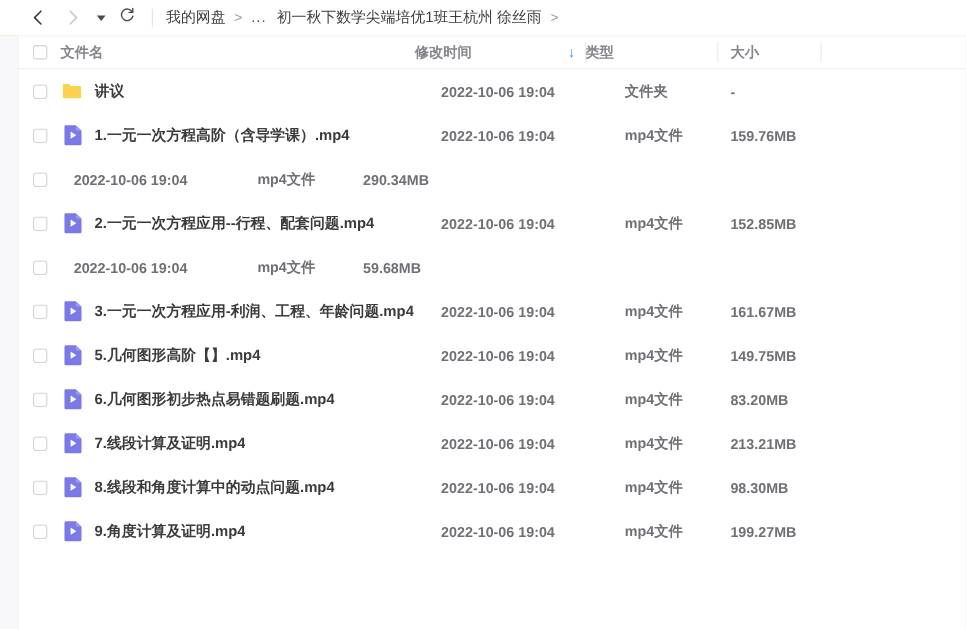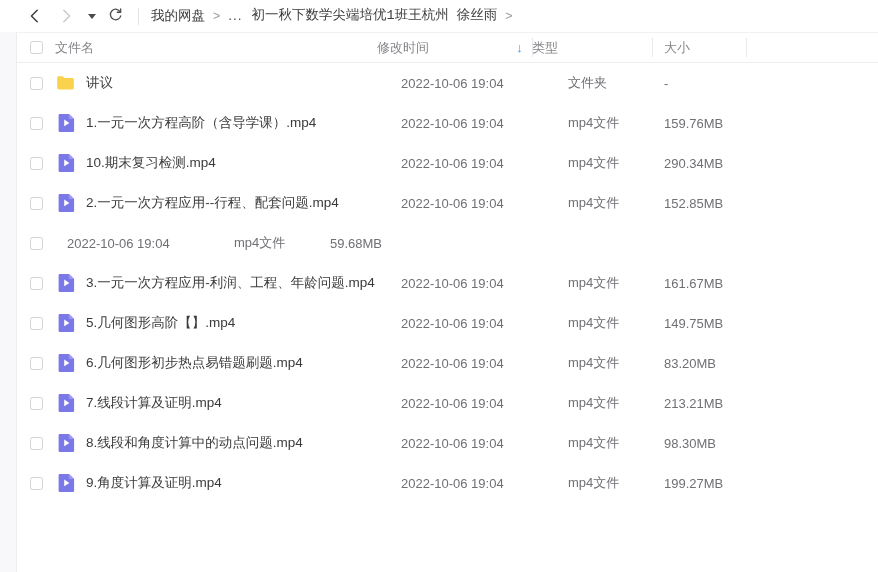--- a/index.html
+++ b/index.html
@@ -110,20 +110,21 @@
     margin-left: 8px;
     font-size: 12.5px;
   }
 
   
   .body-wrap {
     flex: 1;
     display: flex;
     min-height: 0;
     background: #84cc16;
+    font-weight: bold;
   }
 
   .left-gutter {
     width: 17px;
     min-width: 17px;
     background: #f8f8fa;
     border-right: 1px solid #ededf0;
   }
 
   .content {
@@ -272,21 +273,21 @@
         </svg>
       </span>
     </div>
 
     <div class="topbar-sep"></div>
 
     <div class="breadcrumb">
       <span class="crumb">我的网盘</span>
       <span class="crumb-sep">&gt;</span>
       <span class="crumb-ellipsis">...</span>
-      <span class="crumb" style="margin-left:6px;font-family:Liberation Mono, monospace;">初一秋下数学尖端培优1班王杭州 徐丝雨</span>
+      <span class="crumb" style="margin-left:6px;">初一秋下数学尖端培优1班王杭州 徐丝雨</span>
       <span class="crumb-tail">&gt;</span>
     </div>
   </div>
 
   <div class="body-wrap">
 
     <div class="left-gutter"></div>
 
     <div class="content">
 
@@ -352,32 +353,20 @@
             <div class="cell cell-date">2022-10-06 19:04</div>
             <div class="cell cell-gap"></div>
             <div class="cell cell-type">mp4文件</div>
             <div class="cell cell-size">159.76MB</div>
             <div class="cell cell-tail"></div>
           </div>
           <div class="row">
             <div class="cell col-check">
               <div class="cbox"></div>
             </div>
-            <div class="cell cell-name">
-              <div class="icon-wrap">
-  <span>
-    <svg width="19" height="20" viewBox="0 0 19 20">
-      <path d="M1.6 2.2 a1.3 1.3 0 0 1 1.3-1.3 h9.0 l5.2 5.0 v11.9 a1.3 1.3 0 0 1 -1.3 1.3 H2.9 a1.3 1.3 0 0 1 -1.3-1.3 Z" fill="#7b79e8"></path>
-      <path d="M11.9 0.9 l5.2 5.0 h-4.1 a1.1 1.1 0 0 1 -1.1-1.1 Z" fill="#9a98ef"></path>
-      <path d="M7.2 6.6 L12.4 9.9 L7.2 13.2 Z" fill="#ffffff"></path>
-    </svg>
-  </span>
-</div>
-              <span class="name-text">10.期末复习检测.mp4</span>
-            </div>
             <div class="cell cell-date">2022-10-06 19:04</div>
             <div class="cell cell-gap"></div>
             <div class="cell cell-type">mp4文件</div>
             <div class="cell cell-size">290.34MB</div>
             <div class="cell cell-tail"></div>
           </div>
           <div class="row">
             <div class="cell col-check">
               <div class="cbox"></div>
             </div>

